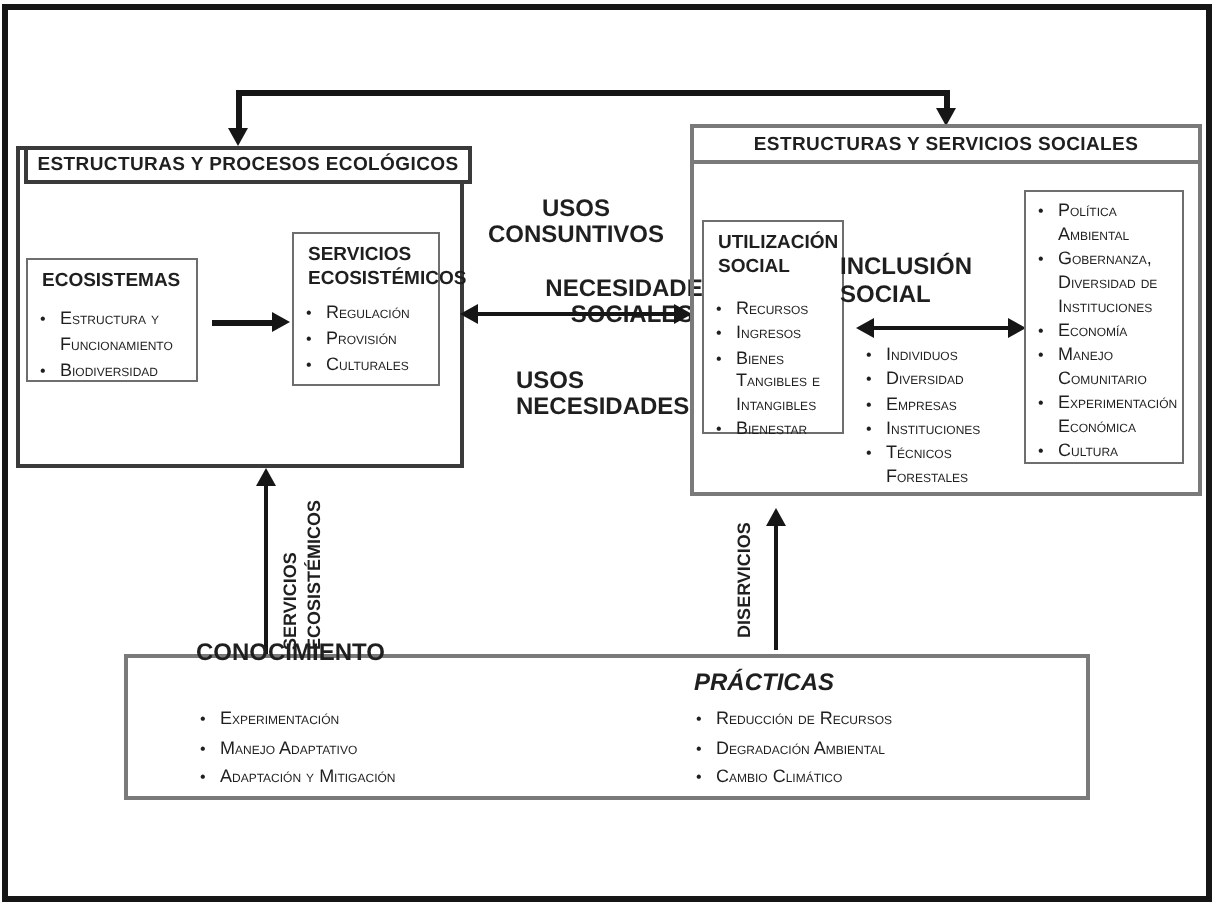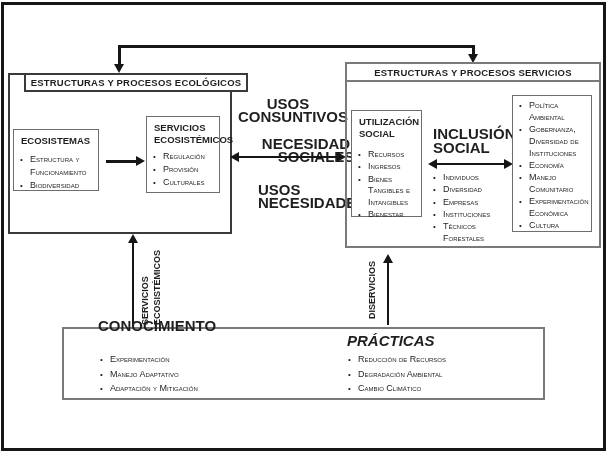--- a/index.html
+++ b/index.html
@@ -22,21 +22,21 @@
   .ttl{font-weight:bold;font-size:9.5px;line-height:12px;margin:0 0 6px 1px;}
   
   ul.lst{list-style:none;margin:0;padding:0;font-variant:small-caps;font-size:9px;}
   ul.lst li{display:flex;align-items:flex-start;}
   ul.lst .blt{width:10px;flex:0 0 10px;font-size:8px;line-height:inherit;}
   ul.lst .btx{flex:1;}
   ul.lh13 li{line-height:13px;}
   ul.lh12 li{line-height:11.8px;margin-bottom:.5px;}
   ul.lh14 li{line-height:13px;margin-bottom:1.5px;}
   
-  .lbl{font-weight:bold;font-size:15px;line-height:12.5px;}
+  .lbl{font-weight:bold;font-size:12px;line-height:12.5px;}
   .ctr{text-align:center;}
   
   .hline{border-top:3px solid #161616;height:0;}
   .hline2{border-top:2.5px solid #161616;height:0;}
   .vline{border-left:3px solid #161616;width:0;}
   .vline2{border-left:2.5px solid #161616;width:0;}
   
   .a-right{width:0;height:0;border-top:5.5px solid transparent;border-bottom:5.5px solid transparent;border-left:9px solid #161616;}
   .a-left{width:0;height:0;border-top:5.5px solid transparent;border-bottom:5.5px solid transparent;border-right:9px solid #161616;}
   .a-up{width:0;height:0;border-left:5.5px solid transparent;border-right:5.5px solid transparent;border-bottom:9px solid #161616;}
@@ -51,21 +51,21 @@
 
   <div class="abs frame"></div>
 
   <div class="abs hline" style="left:118px;top:45px;width:357px;"></div>
   <div class="abs vline" style="left:118px;top:45px;height:20px;"></div>
   <div class="abs a-down" style="left:114px;top:64px;"></div>
   <div class="abs vline" style="left:472px;top:45px;height:10px;"></div>
   <div class="abs a-down" style="left:468px;top:54px;"></div>
 
   <div class="abs bigbox" style="left:8px;top:73px;width:220px;height:157px;border-color:#3a3a3a;"></div>
-  <div class="abs hdr dark" style="left:24px;top:73px;width:220px;height:15px;">
+  <div class="abs hdr dark" style="left:12px;top:73px;width:220px;height:15px;">
     <span>ESTRUCTURAS Y  PROCESOS ECOLÓGICOS</span>
   </div>
 
   <div class="abs inbox" style="left:13px;top:129px;width:86px;height:62px;">
     <div class="ttl">ECOSISTEMAS</div>
     <ul class="lst lh13">
         <li>
           <span class="blt">•</span>
           <span class="btx">Estructura y Funcionamiento</span>
         </li>
@@ -101,21 +101,21 @@
   <div class="abs lbl ctr" style="left:225px;top:138px;width:126px;margin-left:28px;">NECESIDADES SOCIALES</div>
 
   <div class="abs hline2" style="left:237px;top:156px;width:102px;"></div>
   <div class="abs a-left" style="left:230px;top:152px;"></div>
   <div class="abs a-right" style="left:337px;top:152px;"></div>
 
   <div class="abs lbl" style="left:258px;top:184px;width:70px;">USOS NECESIDADES</div>
 
   <div class="abs bigbox gray" style="left:345px;top:62px;width:252px;height:182px;"></div>
   <div class="abs hdr gray" style="left:345px;top:62px;width:252px;height:16px;">
-    <span>ESTRUCTURAS Y  PROCESOS SERVICIOS</span>
+    <span>ESTRUCTURAS Y  SERVICIOS SOCIALES</span>
   </div>
 
   <div class="abs inbox" style="left:351px;top:110px;width:71px;height:107px;">
     <div class="ttl" style="margin-bottom:9px;">UTILIZACIÓN SOCIAL</div>
     <ul class="lst lh12">
         <li>
           <span class="blt">•</span>
           <span class="btx">Recursos</span>
         </li>
         <li>
@@ -126,21 +126,21 @@
           <span class="blt">•</span>
           <span class="btx">Bienes Tangibles e Intangibles</span>
         </li>
         <li>
           <span class="blt">•</span>
           <span class="btx">Bienestar</span>
         </li>
       </ul>
   </div>
 
-  <div class="abs lbl" style="left:433px;top:127px;width:75px;line-height:13.5px;">INCLUSIÓN SOCIAL</div>
+  <div class="abs lbl" style="left:420px;top:127px;width:75px;line-height:13.5px;">INCLUSIÓN SOCIAL</div>
 
   <div class="abs hline2" style="left:435px;top:163px;width:71px;"></div>
   <div class="abs a-left" style="left:428px;top:159px;"></div>
   <div class="abs a-right" style="left:504px;top:159px;"></div>
 
   <ul class="abs lst lh12" style="left:433px;top:172px;width:76px;">
       <li>
         <span class="blt">•</span>
         <span class="btx">Individuos</span>
       </li>

